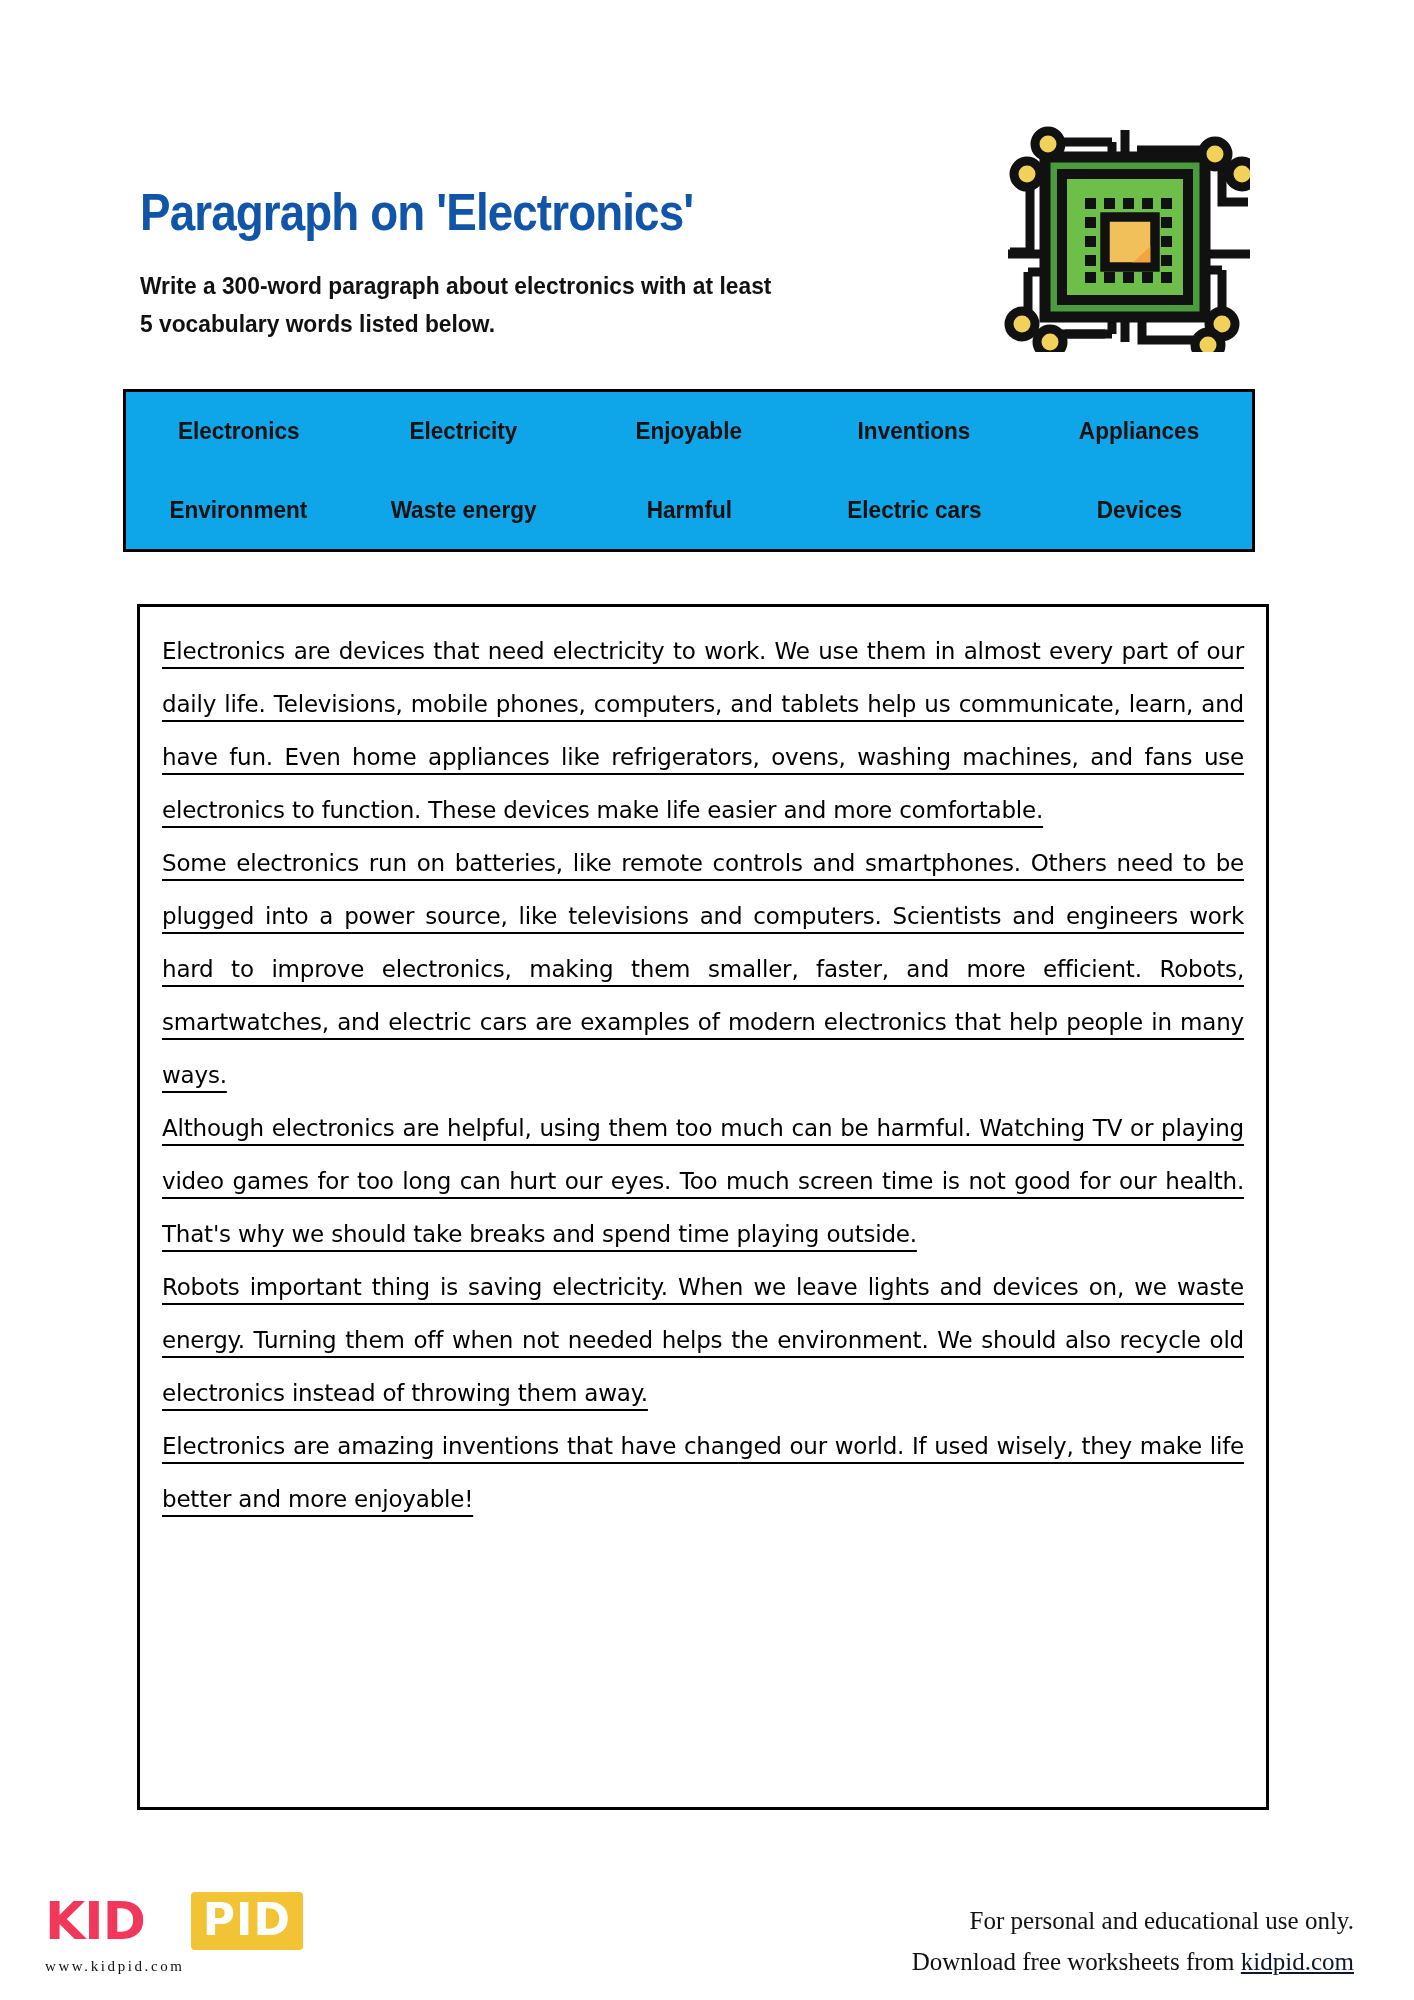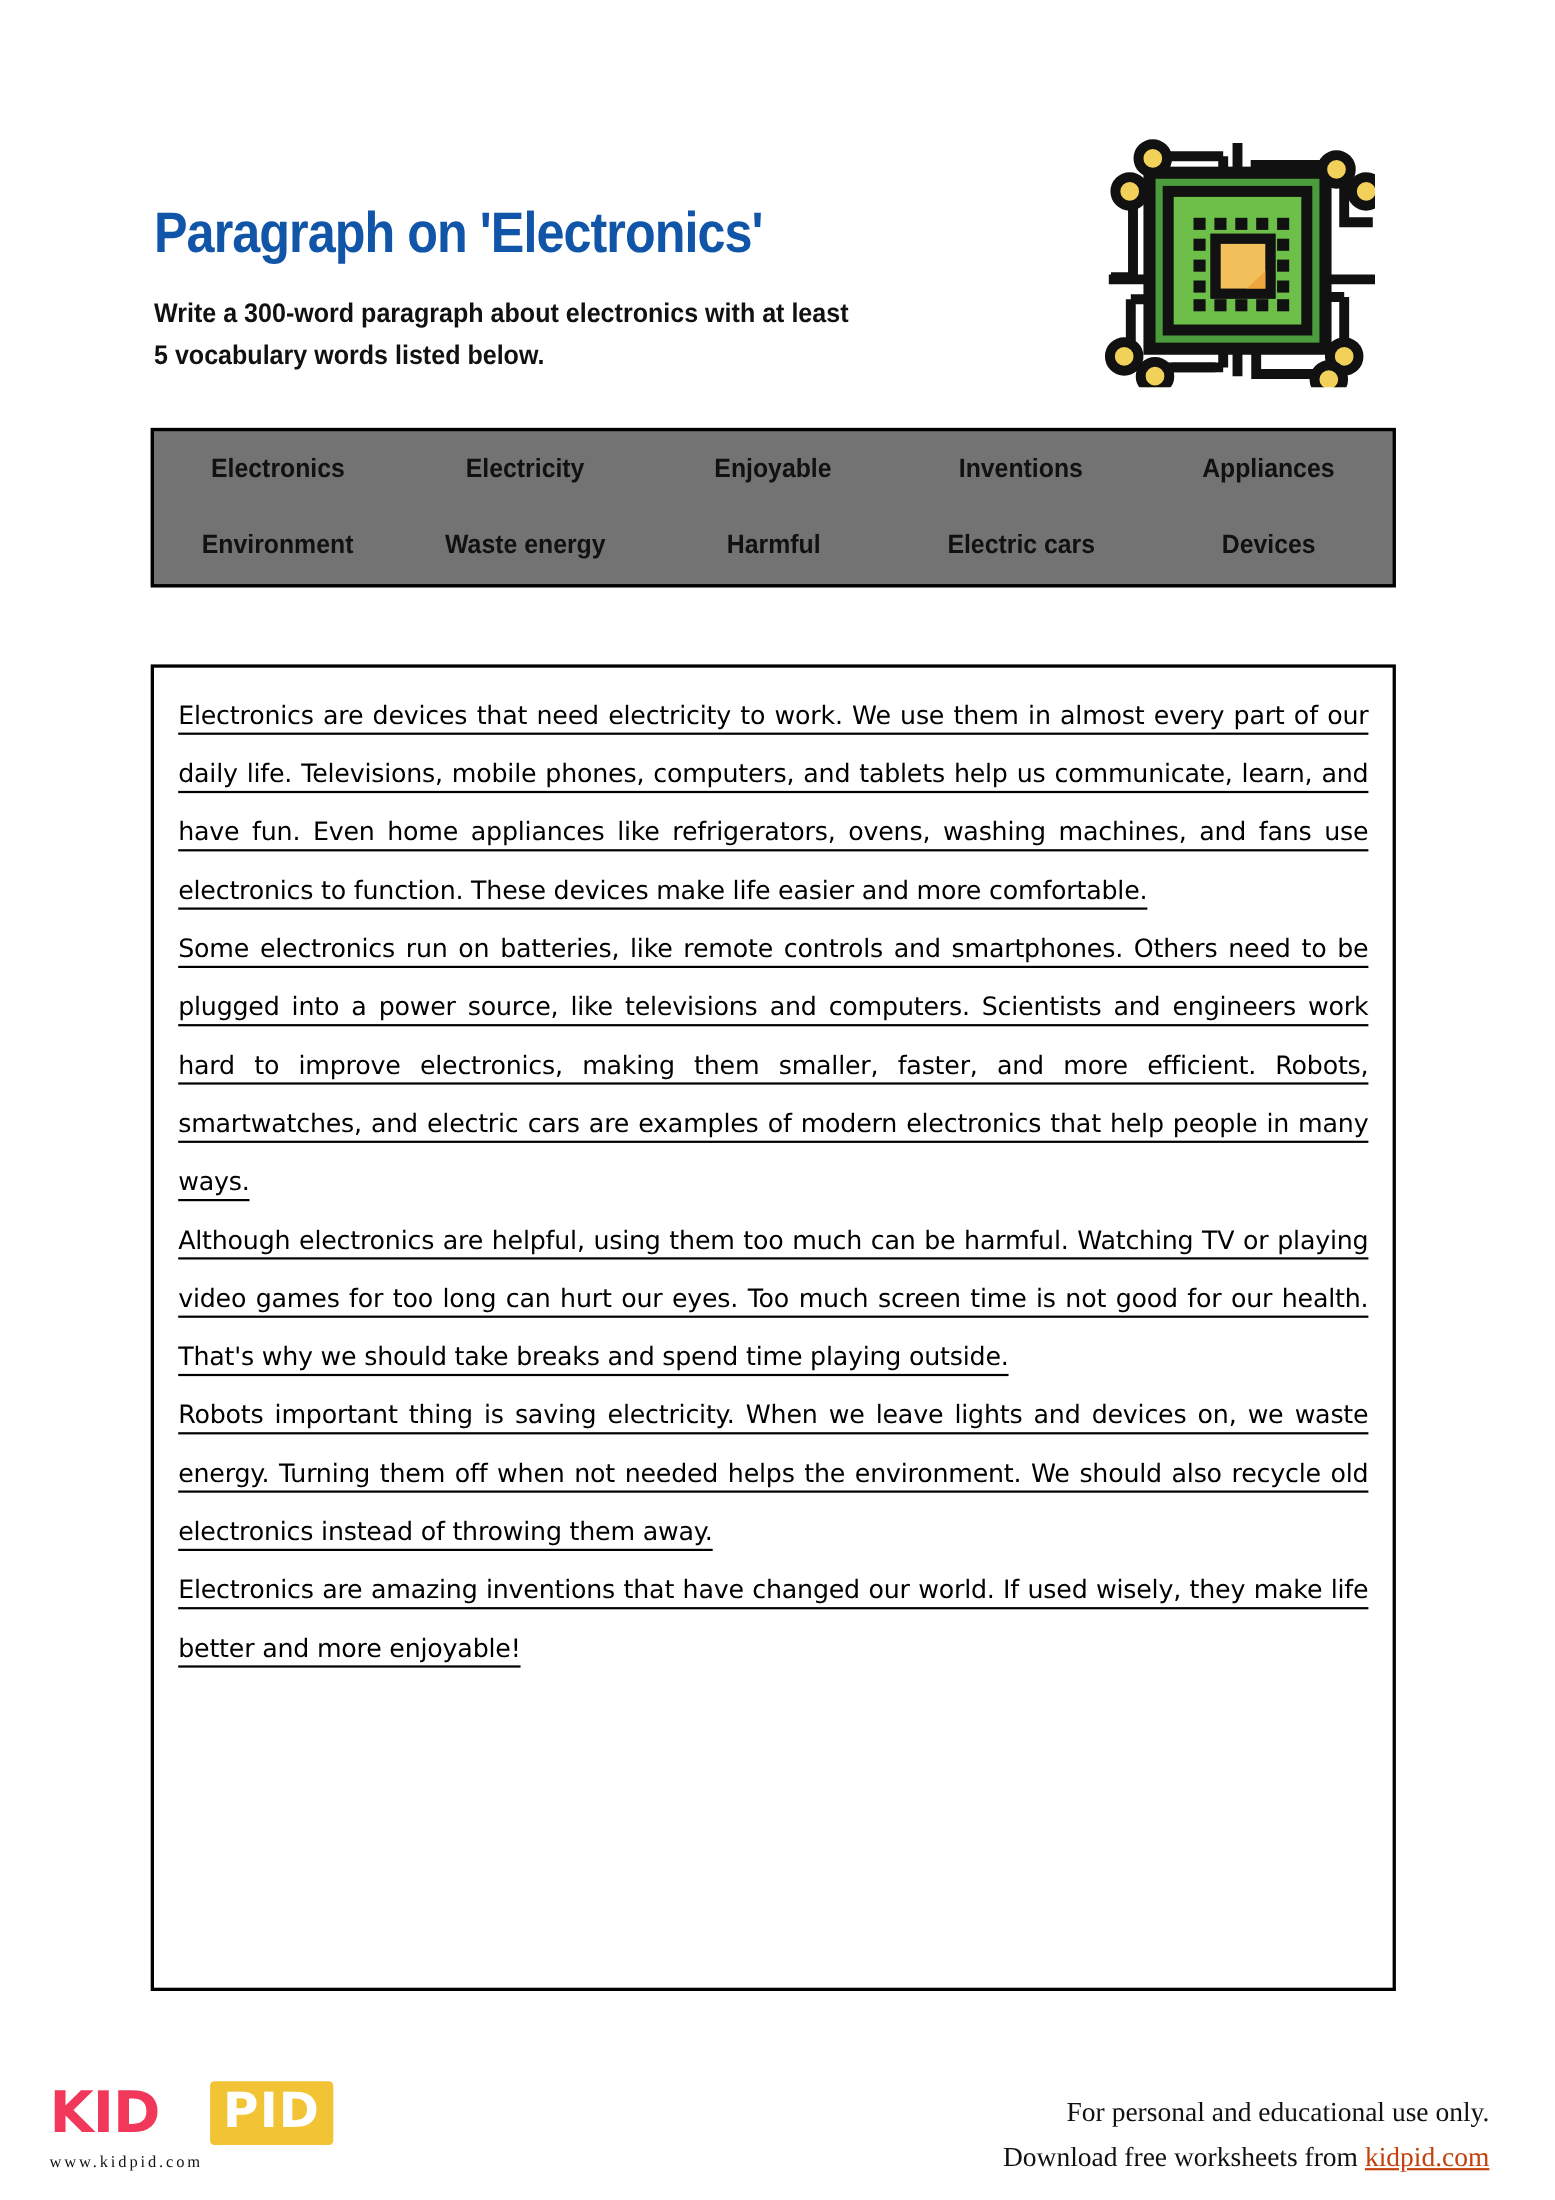--- a/index.html
+++ b/index.html
@@ -66,27 +66,27 @@
     left: 1000px;
     top: 85px;
     width: 250px;
     height: 250px;
   }
   .chip-icon svg { display: block; width: 250px; height: 250px; }
 
   
   .vocab-box {
     position: absolute;
-    left: 137px;
+    left: 123px;
     top: 389px;
     width: 1132px;
-    height: 145px;
+    height: 163px;
     border: 3px solid #000000;
     box-sizing: border-box;
-    background: #737373;
+    background: #0ea5e9;
   }
   .vocab-grid {
     width: 100%;
     height: 100%;
     display: grid;
     grid-template-columns: repeat(5, 1fr);
     grid-template-rows: 1fr 1fr;
     align-items: center;
     justify-items: center;
   }
@@ -183,21 +183,21 @@
     top: 20px;
     text-align: right;
     font-family: "Liberation Serif", serif;
     font-size: 25px;
     color: #111111;
     line-height: 1.65;
   }
   .footer-note .nline { display: block; white-space: nowrap; }
   .footer-link {
     text-decoration: underline;
-    color: #c2410c;
+    color: #0f172a;
   }
 </style>
 </head>
 <body>
 
 <div class="page">
 
   <div class="header">
 
     <div class="title">Paragraph on 'Electronics'</div>

